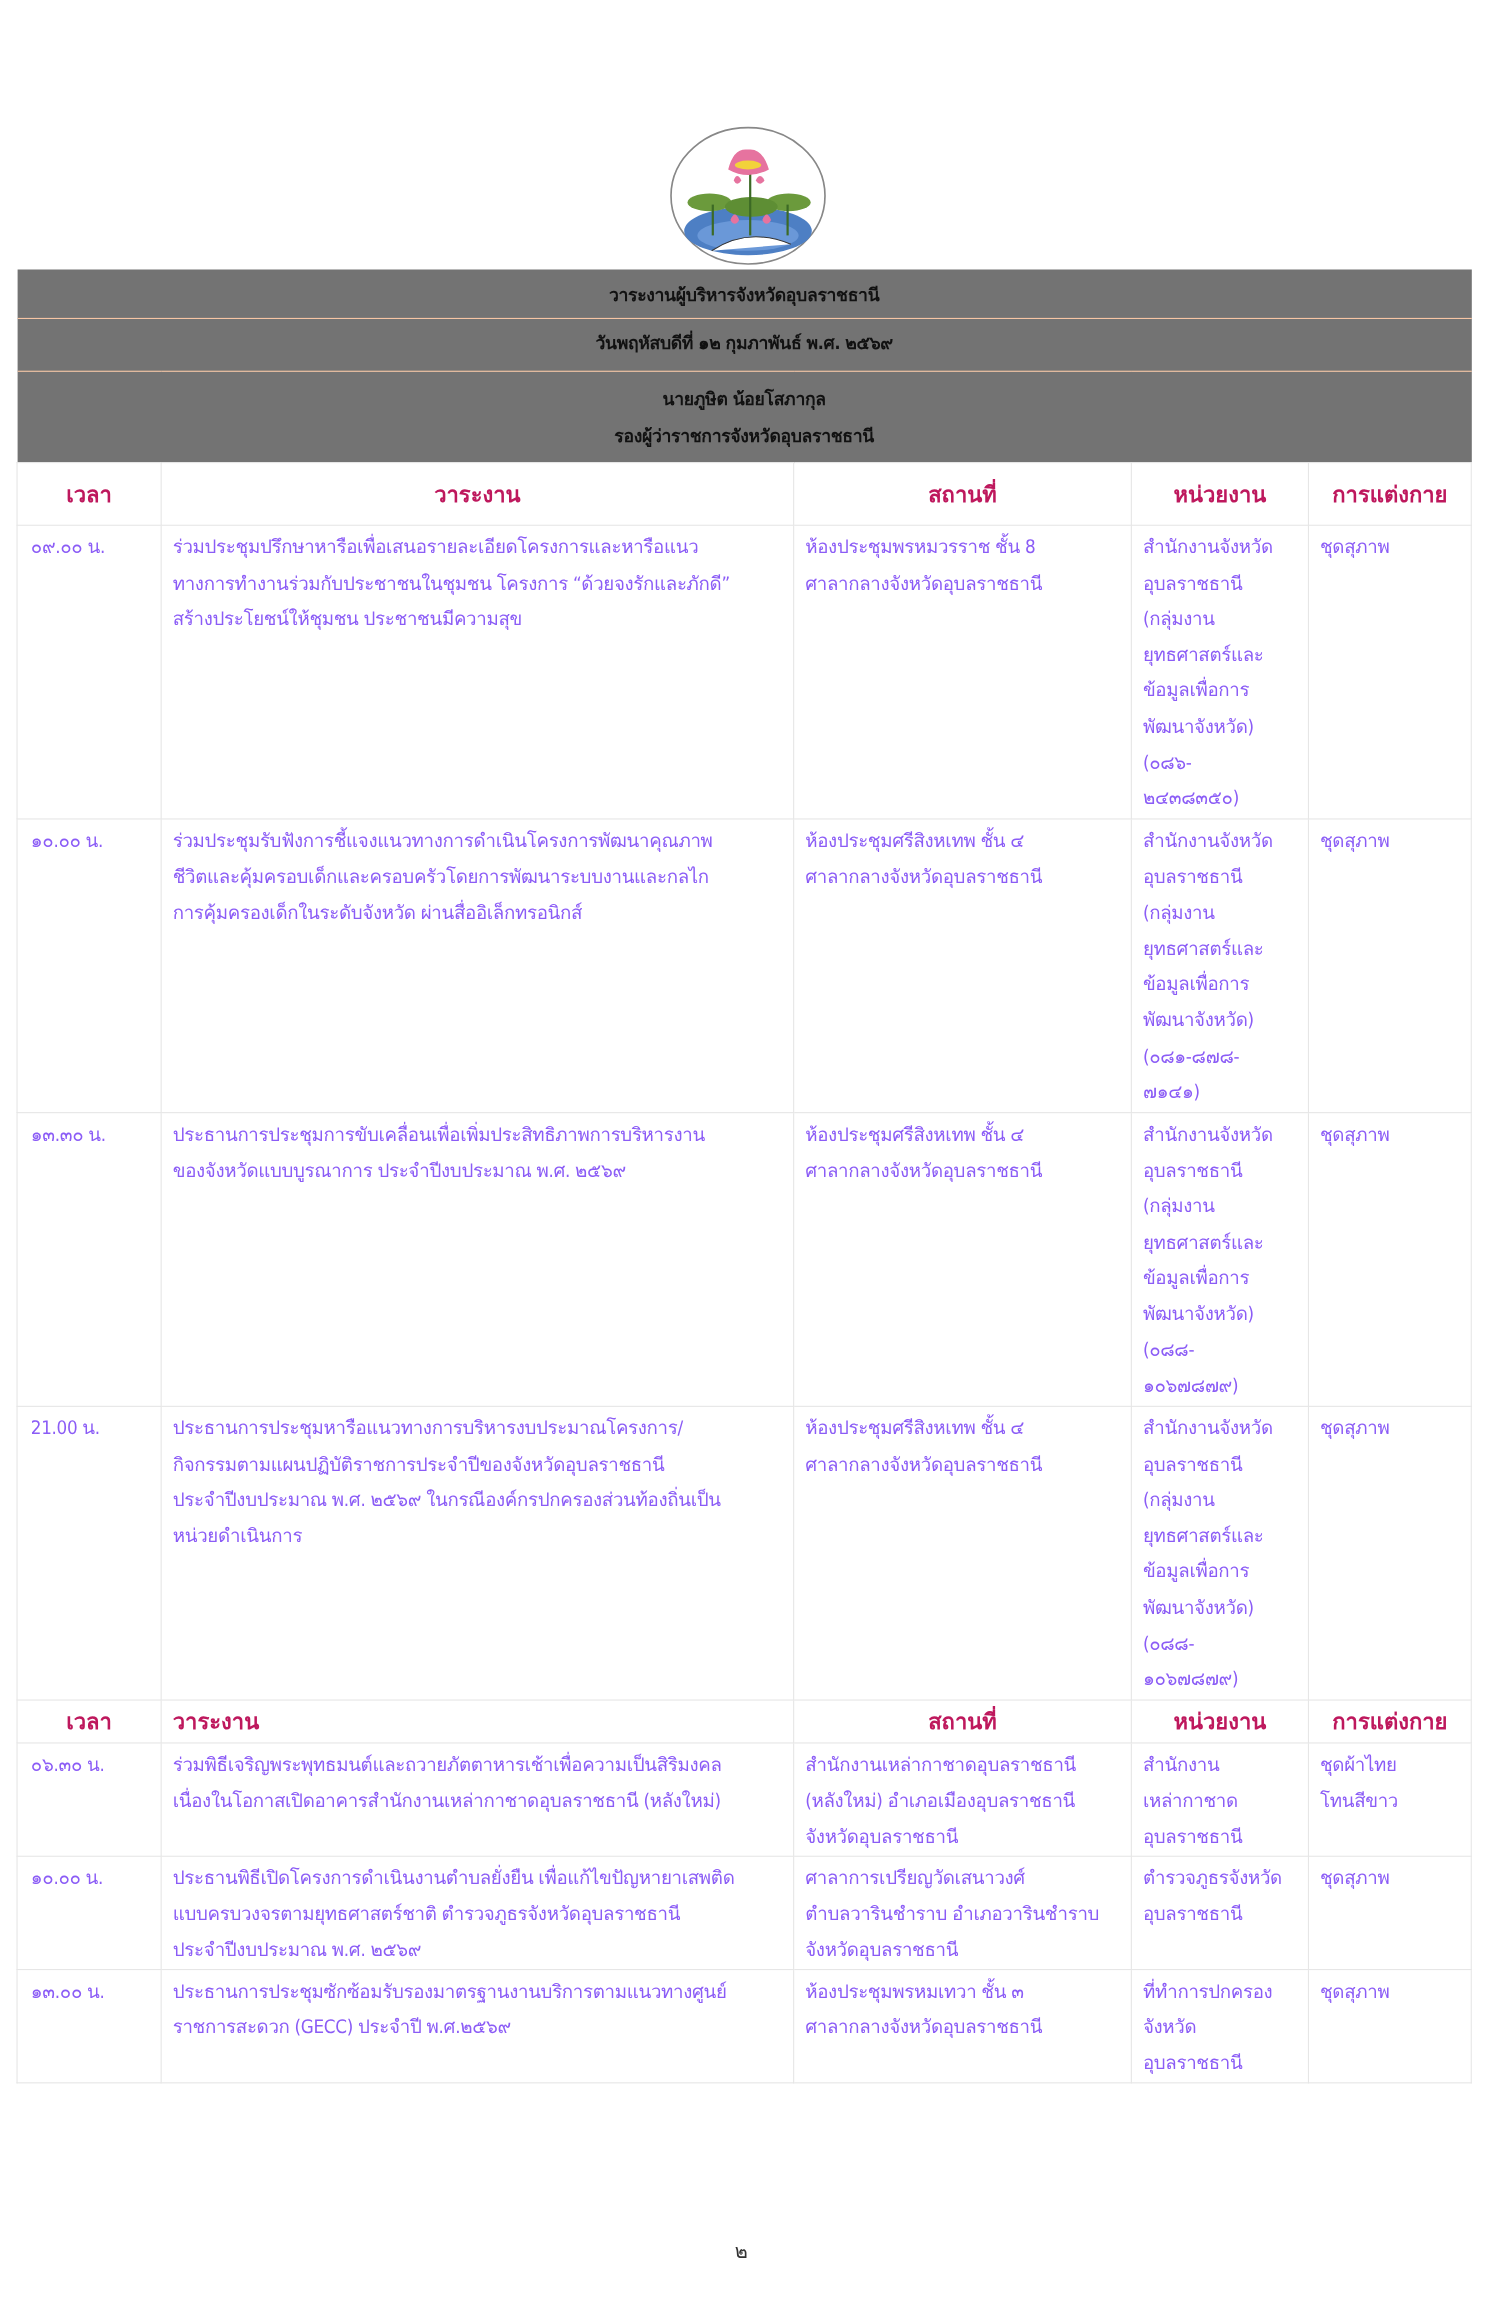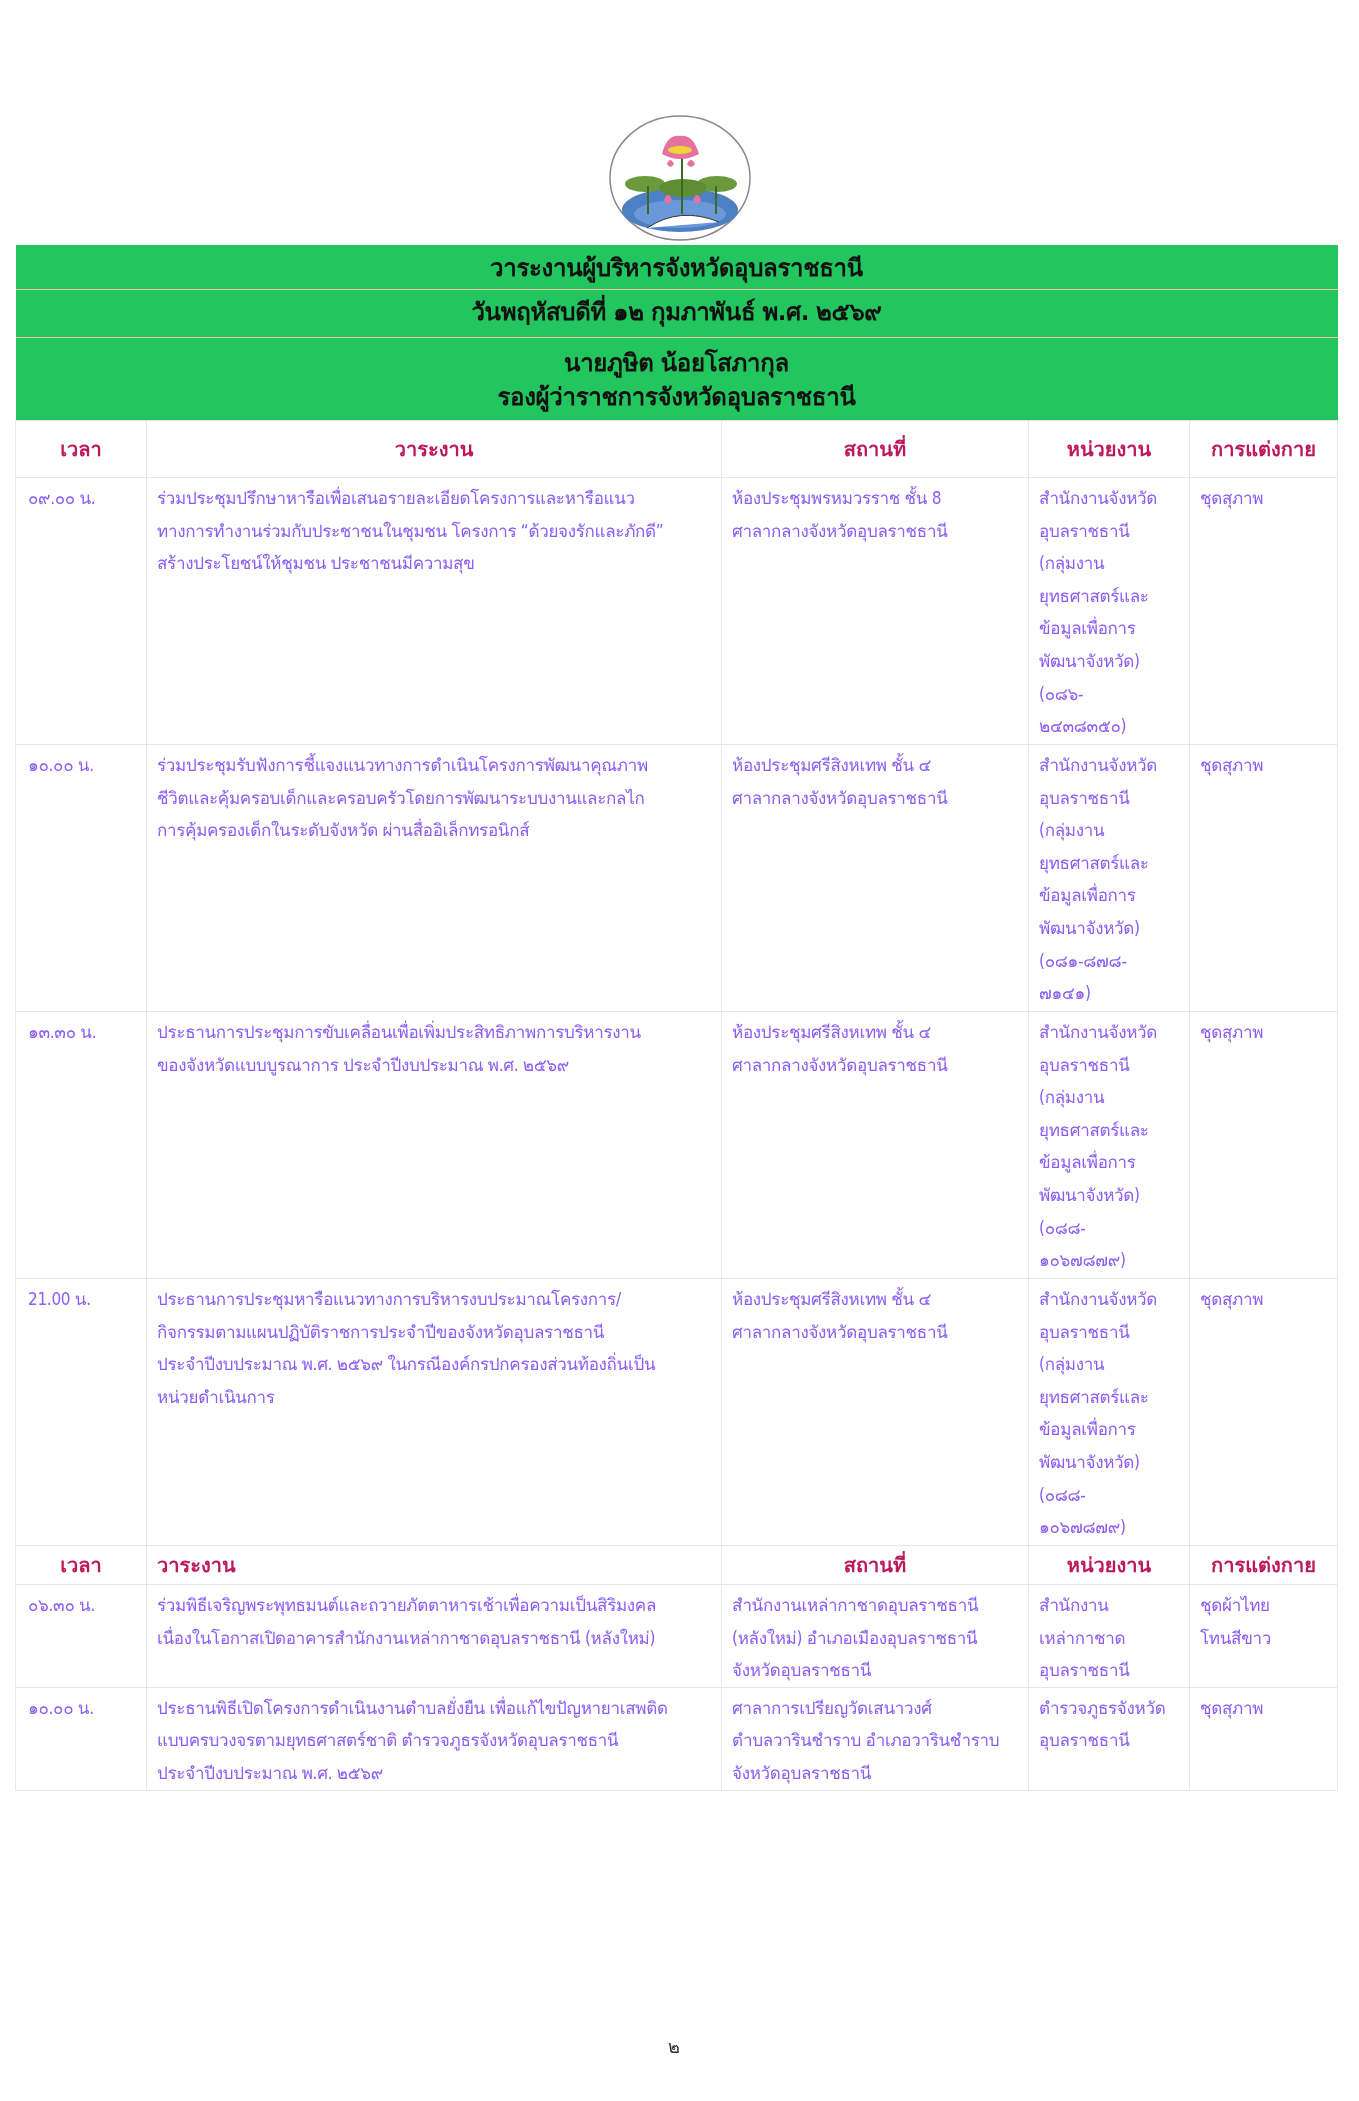--- a/index.html
+++ b/index.html
@@ -8,22 +8,22 @@
       font-family: "DejaVu Sans", "Liberation Sans", sans-serif;
       color: #222222;
     }
     .logo {
       position: absolute; left: 607px; top: 114px; width: 146px; height: 128px;
     }
     .sheet { position: absolute; left: 15px; top: 245px; width: 1322px; }
     table { border-collapse: collapse; width: 1322px; table-layout: fixed; }
     td, th { border: 1px solid #e6e6e6; vertical-align: top; padding: 0; }
     .band {
-      background: #22c55e; text-align: center; font-weight: bold;
-      font-size: 24px; color: #111; line-height: 42px; border: none;
+      background: #737373; text-align: center; font-weight: bold;
+      font-size: 16px; color: #111; line-height: 42px; border: none;
     }
     .band.title { padding: 0; }
     .band .line { display: block; }
     .band.title .line.l1 { padding-top: 3px; border-bottom: 1px solid #f6c5a4; line-height: 41px; }
     .band.title .line.l2 { line-height: 44px; padding-bottom: 3px; }
     .band.person { border-top: 1px solid #f6c5a4; }
     .band.person .line { line-height: 34px; }
     .band.person { padding: 8px 0 6px; }
     th {
       font-weight: bold; font-size: 20px; color: #be185d; height: 56px;
@@ -201,17 +201,28 @@
         <td class="multiline">ประธานพิธีเปิดโครงการดำเนินงานตำบลยั่งยืน เพื่อแก้ไขปัญหายาเสพติด
 แบบครบวงจรตามยุทธศาสตร์ชาติ ตำรวจภูธรจังหวัดอุบลราชธานี
 ประจำปีงบประมาณ พ.ศ. ๒๕๖๙</td>
         <td class="multiline">ศาลาการเปรียญวัดเสนาวงศ์
 ตำบลวารินชำราบ อำเภอวารินชำราบ
 จังหวัดอุบลราชธานี</td>
         <td class="multiline">ตำรวจภูธรจังหวัด
 อุบลราชธานี</td>
         <td class="multiline">ชุดสุภาพ</td>
       </tr>
+      <tr class="s4">
+        <td class="time">๑๓.๐๐ น.</td>
+        <td class="multiline">ประธานการประชุมซักซ้อมรับรองมาตรฐานงานบริการตามแนวทางศูนย์
+ราชการสะดวก (GECC) ประจำปี พ.ศ.๒๕๖๙</td>
+        <td class="multiline">ห้องประชุมพรหมเทวา ชั้น ๓
+ศาลากลางจังหวัดอุบลราชธานี</td>
+        <td class="multiline">ที่ทำการปกครอง
+จังหวัด
+อุบลราชธานี</td>
+        <td class="multiline">ชุดสุภาพ</td>
+      </tr>
     </tbody>
   </table>
 </div>
 
 <div class="page-num">๒</div>
 
 </body></html>

